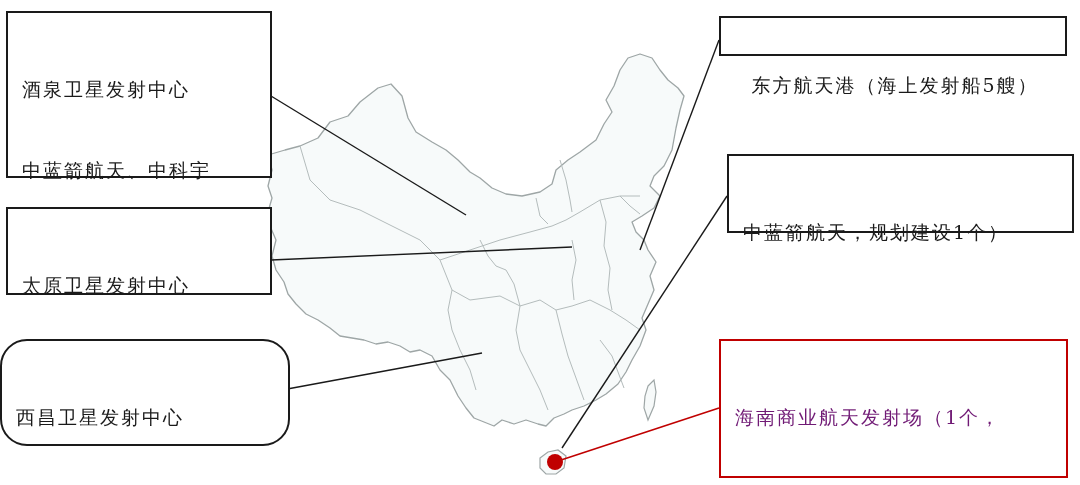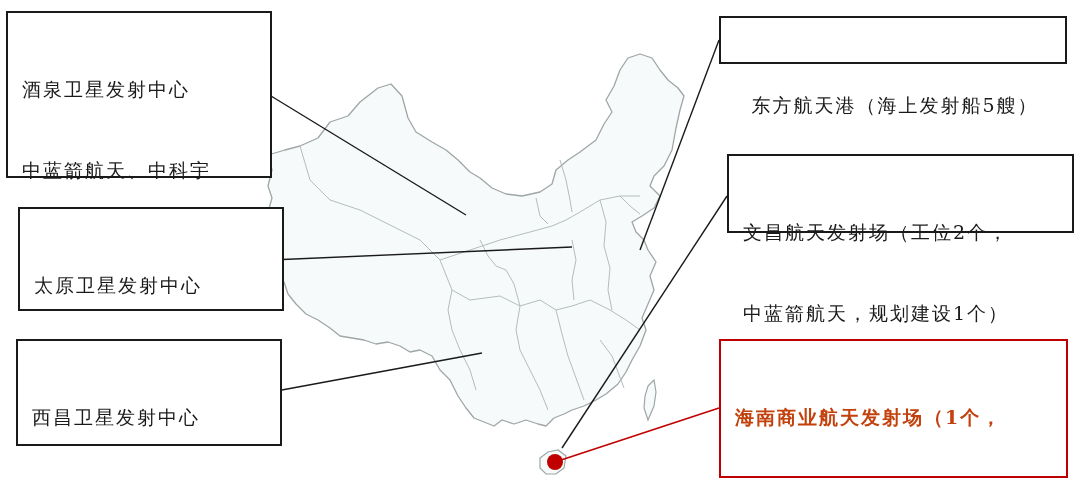--- a/index.html
+++ b/index.html
@@ -3,21 +3,21 @@
   <meta charset="utf-8">
   <style>
     html, body { margin: 0; padding: 0; background: #ffffff; }
     body { width: 1080px; height: 485px; position: relative; overflow: hidden;
            font-family: "DejaVu Serif", "Liberation Serif", serif; }
     #map-svg { position: absolute; left: 0; top: 0; width: 1080px; height: 485px; }
     .callout { position: absolute; box-sizing: border-box; border: 2px solid #1a1a1a;
                background: #ffffff; color: #1a1a1a; font-size: 19px; line-height: 27px;
                padding: 9px 10px 8px 14px; letter-spacing: 2px; white-space: pre-wrap; }
     .callout .line { display: block; }
-    .callout.red { border-color: #c00000; color: #c2410c; border-width: 2px; font-weight: bold; }
+    .callout.red { border-color: #c00000; color: #701a75; border-width: 2px; }
   </style>
 </head>
 <body>
 
 <svg id="map-svg" viewBox="0 0 1080 485" xmlns="http://www.w3.org/2000/svg">
 
   <path fill="#f7fafa" stroke="#9ea6a6" stroke-width="1.3" stroke-linejoin="round" d="M272,170 L268,155 L285,150 L300,146 L318,138 L330,122 L348,116 L360,102 L378,88 L391,84 L402,96 L408,118 L416,132 L432,142 L446,150 L458,160 L470,172 L480,178 L492,188 L506,194 L522,196 L540,192 L552,184 L556,170 L568,160 L580,152 L596,140 L604,124 L612,112 L606,100 L614,86 L620,70 L628,58 L640,54 L652,58 L660,70 L668,80 L678,88 L684,96 L680,110 L676,128 L672,150 L664,166 L654,176 L650,186 L660,196 L654,208 L642,216 L632,222 L636,232 L644,240 L648,250 L656,262 L650,276 L654,290 L648,304 L642,318 L646,330 L640,346 L632,360 L626,372 L618,384 L606,394 L596,400 L584,406 L572,410 L564,414 L554,418 L546,426 L538,424 L526,420 L514,424 L502,420 L494,426 L484,422 L474,418 L466,408 L458,396 L450,380 L440,370 L432,356 L420,350 L410,352 L400,346 L388,342 L376,344 L364,340 L352,338 L340,336 L330,328 L318,320 L306,314 L296,304 L288,294 L284,282 L276,270 L272,256 L276,240 L270,226 L268,212 L272,198 L268,186 Z"></path>
 
   <path fill="#f7fafa" stroke="#9ea6a6" stroke-width="1.2" d="M540,458 L548,452 L558,450 L566,456 L564,468 L556,474 L546,474 L540,468 Z"></path>
 
@@ -48,37 +48,36 @@
 
   <circle cx="555" cy="462" r="8" fill="#c00000"></circle>
 </svg>
 
 <div class="callout" style="left:6px; top:11px; width:266px; height:167px;">
   <span class="line">酒泉卫星发射中心</span>
   <span class="line">中蓝箭航天、中科宇</span>
   <span class="line">个）</span>
 </div>
 
-<div class="callout" style="left:6px; top:207px; width:266px; height:104px;margin-left:12px;">
+<div class="callout" style="left:6px; top:207px; width:266px; height:88px;">
   <span class="line">太原卫星发射中心</span>
   <span class="line">（4个，长征系列、</span>
 </div>
 
-<div class="callout" style="left:16px; top:339px; width:266px; height:107px;">
+<div class="callout" style="left:0; top:339px; width:290px; height:107px;border-radius:27px;">
   <span class="line">西昌卫星发射中心</span>
   
   
 </div>
 
-<div class="callout" style="left:719px; top:16px; width:348px; height:48px; padding-top:20px;text-align:center;">
+<div class="callout" style="left:719px; top:16px; width:348px; height:40px; padding-top:0;text-align:center;">
   <span class="line">东方航天港（海上发射船5艘）</span>
 </div>
 
 <div class="callout" style="left:727px; top:154px; width:347px; height:79px;">
-  <span class="line">文昌航天发射场（工位2个，</span>
   <span class="line">中蓝箭航天，规划建设1个）</span>
 </div>
 
 <div class="callout red" style="left:719px; top:339px; width:349px; height:139px;">
   <span class="line">海南商业航天发射场（1个，</span>
   
   
   
 </div>
 

